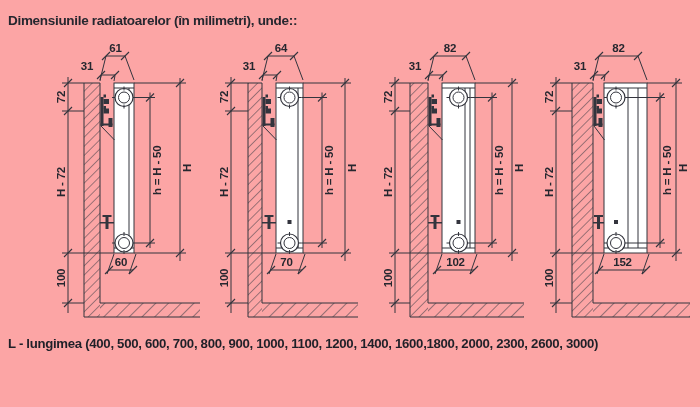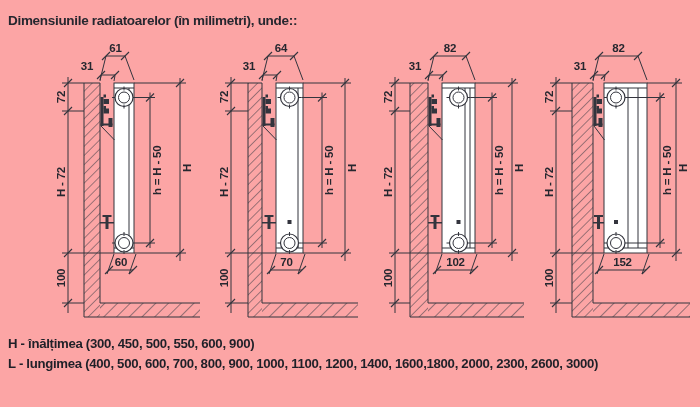--- a/index.html
+++ b/index.html
@@ -339,17 +339,16 @@
         <text x="553" y="97" fill="#26272f" text-anchor="middle" transform="rotate(-90 553 97)">72</text>
         <text x="553" y="182" fill="#26272f" text-anchor="middle" transform="rotate(-90 553 182)">H - 72</text>
         <text x="553" y="278" fill="#26272f" text-anchor="middle" transform="rotate(-90 553 278)">100</text>
         <text x="622.5" y="266" fill="#26272f" text-anchor="middle">152</text>
         <text x="671" y="170.25" fill="#26272f" text-anchor="middle" transform="rotate(-90 671 170.25)">h = H - 50</text>
         <text x="687" y="168" fill="#26272f" text-anchor="middle" transform="rotate(-90 687 168)">H</text>
       </g>
     </svg>
 
   <div class="legend">
-    <div>H - înălțimea (300, 450, 500, 550, 600, 900)</div>
     <div>L - lungimea (400, 500, 600, 700, 800, 900, 1000, 1100, 1200, 1400, 1600,1800, 2000, 2300, 2600, 3000)</div>
   </div>
 
 </div>
 
 </body></html>

